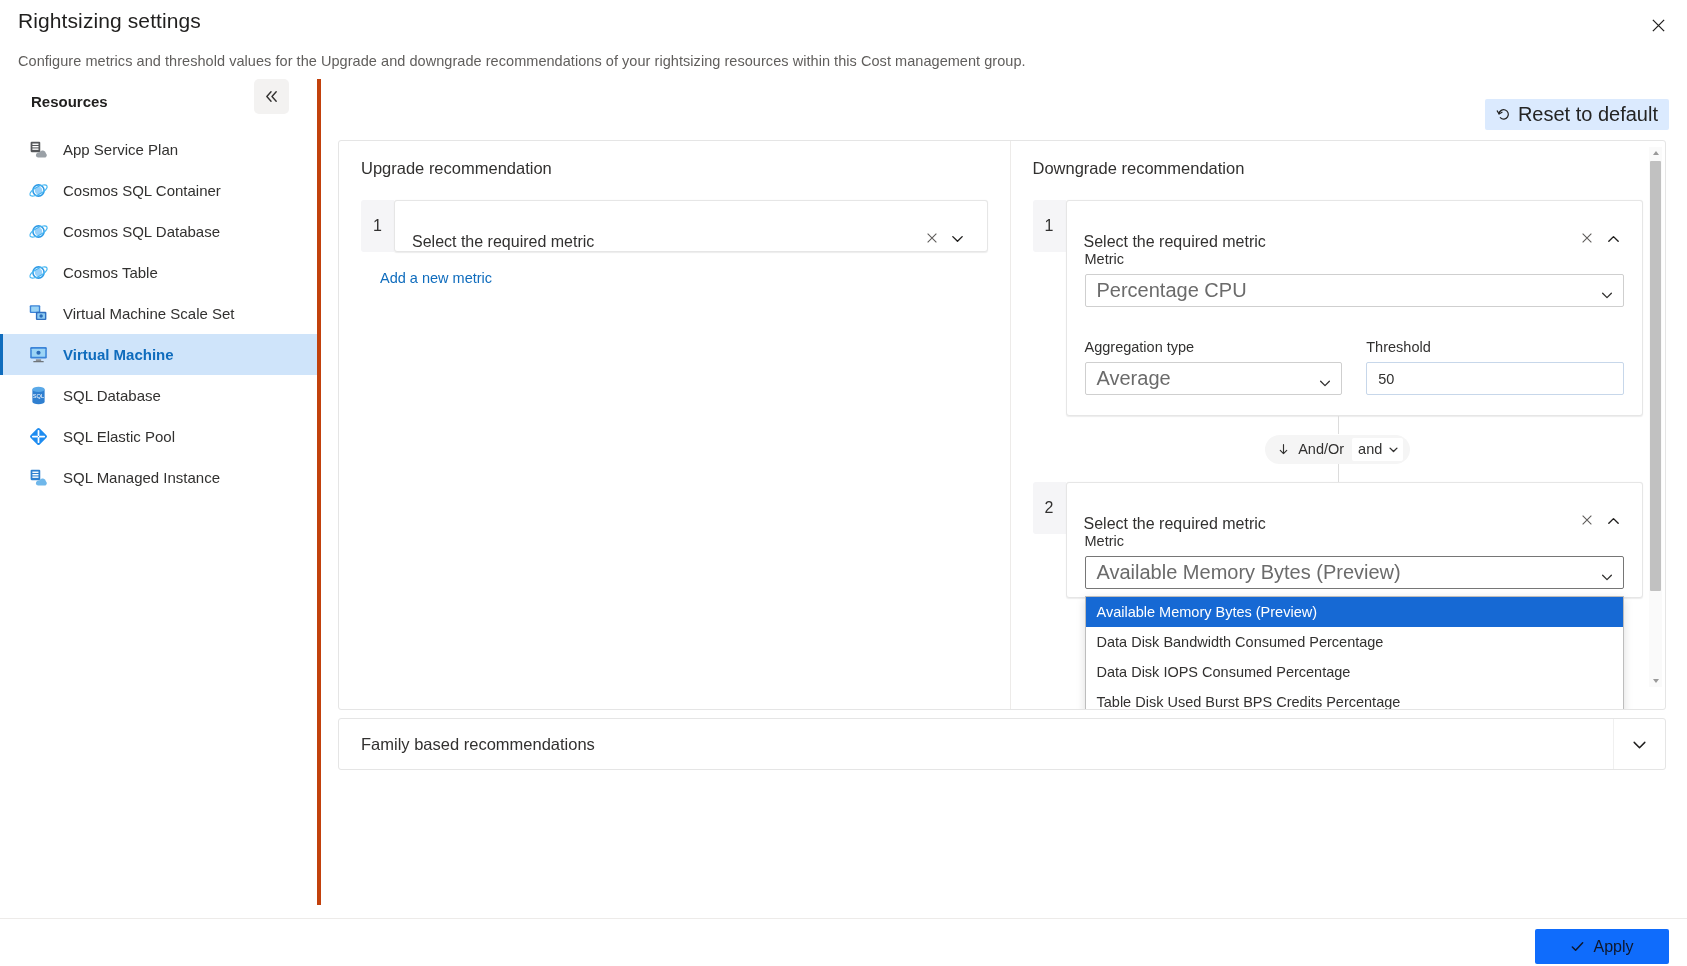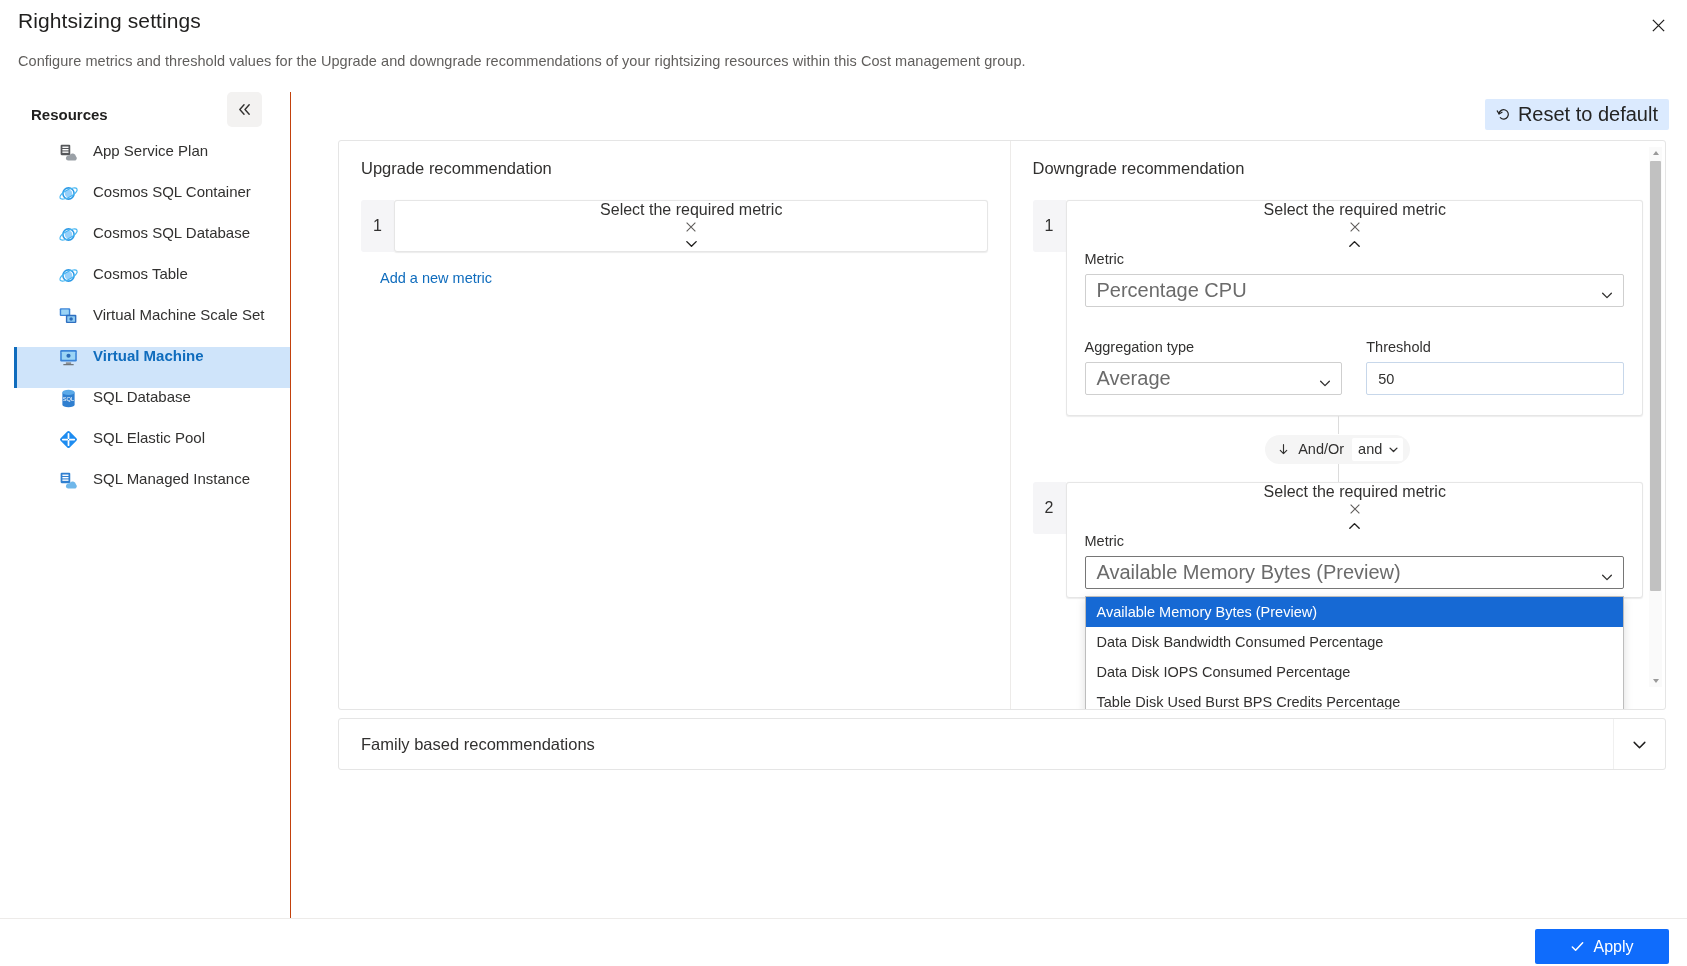--- a/index.html
+++ b/index.html
@@ -26,23 +26,23 @@
     color: #201f1e;
   }
   .close-btn svg { width: 15px; height: 15px; }
   .subtitle {
     position: absolute; left: 18px; top: 53px;
     font-size: 14.5px; color: #605e5c; letter-spacing: .05px;
   }
 
   
   .sidebar {
-    position: absolute; left: 0; top: 92px;
-    width: 291px; height: 826px;
-    border-right: 1px solid #c2410c;
+    position: absolute; left: 0; top: 79px;
+    width: 321px; height: 826px;
+    border-right: 4px solid #c2410c;
     background: #fff;
   }
   .sidebar-header {
     position: relative;
     height: 44px;
     display: flex; align-items: center;
   }
   .sidebar-title {
     margin-left: 31px;
     font-size: 15px; font-weight: 600; color: #201f1e;
@@ -53,24 +53,24 @@
     background: #f3f2f1;
     display: flex; align-items: center; justify-content: center;
     cursor: pointer; border: none;
   }
   .collapse-btn svg { width: 15px; height: 15px; color: #323130; }
 
   .nav-list { margin-top: 6px; }
   .nav-item {
     position: relative;
     height: 41px;
-    display: flex; align-items: flex-start;
-    padding-left: 44px;
+    display: flex; align-items: center;
+    padding-left: 28px;
     cursor: pointer;
-    font-size: 15px; color: #323130; margin-left: 14px;
+    font-size: 15px; color: #323130;
   }
   .nav-item.selected {
     background: #cfe4fa;
     color: #0f6cbd;
     font-weight: 600;
   }
   .nav-item.selected::before {
     content: ""; position: absolute; left: 0; top: 0;
     width: 3px; height: 100%; background: #0f6cbd;
   }
@@ -127,22 +127,22 @@
     padding: 16px 0;
   }
   .metric-card {
     flex: 1;
     border: 1px solid #e6e6e6;
     border-radius: 3px;
     background: #fff;
     box-shadow: 0 .3px 1.2px rgba(0,0,0,.08);
   }
   .metric-card-head {
-    display: flex; align-items: center;
-    height: 50px; padding: 0 16px 0 17px; flex-direction: column;
+    display: flex; align-items: flex-end;
+    height: 50px; padding: 0 16px 0 17px;
   }
   .metric-card-title {
     flex: 1; font-size: 16px; color: #323130;
   }
   .icon-btn {
     width: 26px; height: 26px;
     display: flex; align-items: center; justify-content: center;
     background: transparent; border: none; cursor: pointer;
     color: #605e5c;
   }
@@ -277,21 +277,21 @@
 
   
   .footer-sep {
     position: absolute; left: 0; top: 918px;
     width: 100%; height: 1px; background: #edebe9;
   }
   .apply-btn {
     position: absolute; right: 18px; top: 929px;
     width: 134px; height: 35px;
     background: #0f6cfc; border: none; border-radius: 2px;
-    color: #ffffff; font-size: 16px;
+    color: #0f172a; font-size: 16px;
     font-family: "Liberation Sans", sans-serif;
     display: flex; align-items: center; justify-content: center; gap: 8px;
     cursor: pointer; font-weight: 400;
   }
   .apply-btn svg { width: 15px; height: 15px; }
 </style>
 </head>
 <body>
 
 <div class="page">

